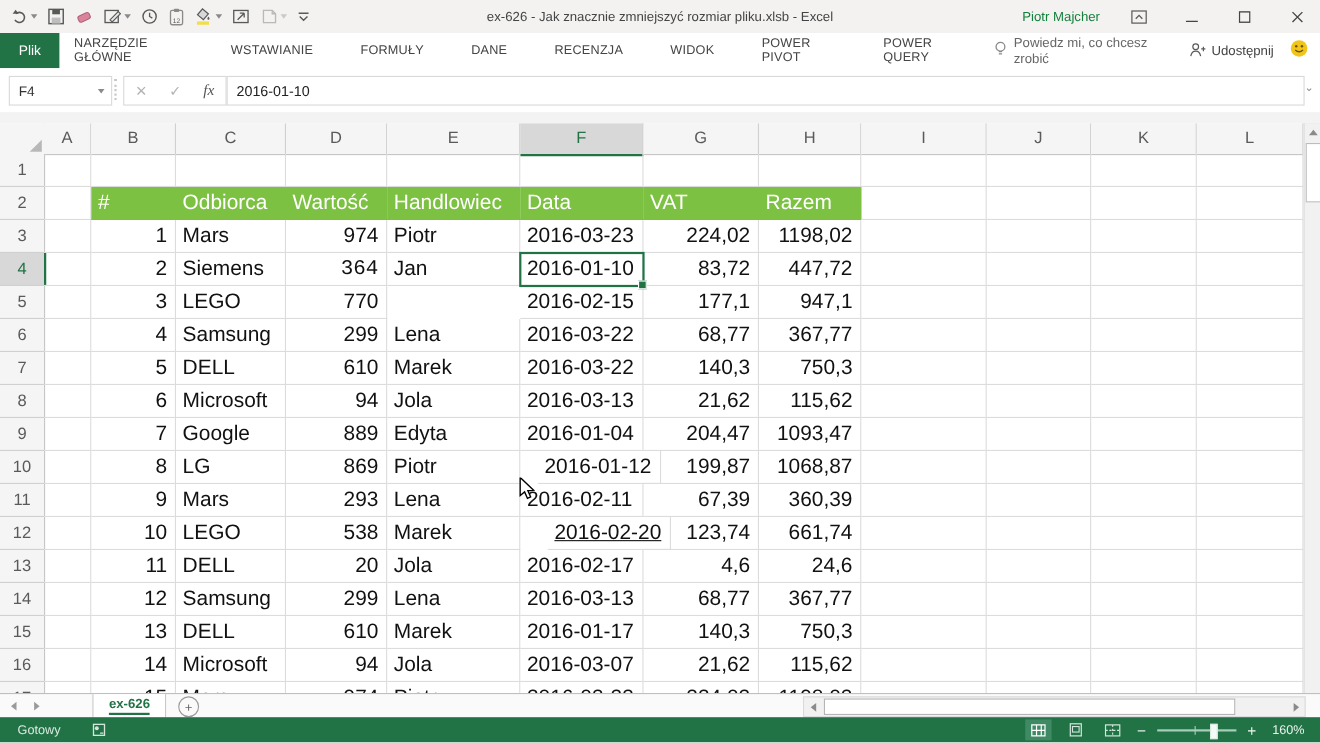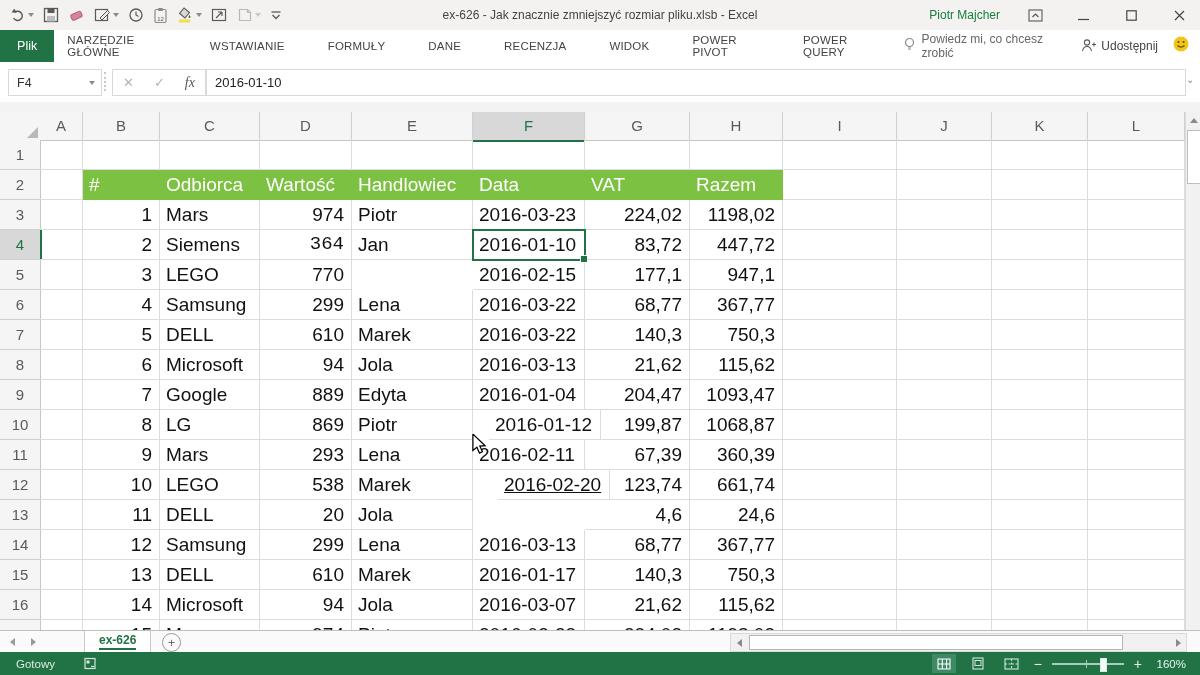--- a/index.html
+++ b/index.html
@@ -423,20 +423,21 @@
       <div class="cell" style="left: 783px; top: 358px; width: 114px;"></div>
       <div class="cell" style="left: 897px; top: 358px; width: 95px;"></div>
       <div class="cell" style="left: 992px; top: 358px; width: 96px;"></div>
       <div class="cell" style="left: 1088px; top: 358px; width: 97px;"></div>
       <div class="rowhdr" style="top: 388px; height: 29px;">13</div>
       <div class="cell" style="left: 40px; top: 388px; width: 43px;"></div>
       <div class="cell right" style="left: 83px; top: 388px; width: 77px;">11</div>
       <div class="cell left" style="left: 160px; top: 388px; width: 100px;">DELL</div>
       <div class="cell right" style="left: 260px; top: 388px; width: 92px;">20</div>
       <div class="cell left" style="left: 352px; top: 388px; width: 121px;">Jola</div>
+      <div class="cell left" style="left: 473px; top: 388px; width: 112px;">2016-02-17</div>
       <div class="cell right" style="left: 585px; top: 388px; width: 105px;">4,6</div>
       <div class="cell right" style="left: 690px; top: 388px; width: 93px;">24,6</div>
       <div class="cell" style="left: 783px; top: 388px; width: 114px;"></div>
       <div class="cell" style="left: 897px; top: 388px; width: 95px;"></div>
       <div class="cell" style="left: 992px; top: 388px; width: 96px;"></div>
       <div class="cell" style="left: 1088px; top: 388px; width: 97px;"></div>
       <div class="rowhdr" style="top: 418px; height: 29px;">14</div>
       <div class="cell" style="left: 40px; top: 418px; width: 43px;"></div>
       <div class="cell right" style="left: 83px; top: 418px; width: 77px;">12</div>
       <div class="cell left" style="left: 160px; top: 418px; width: 100px;">Samsung</div>

